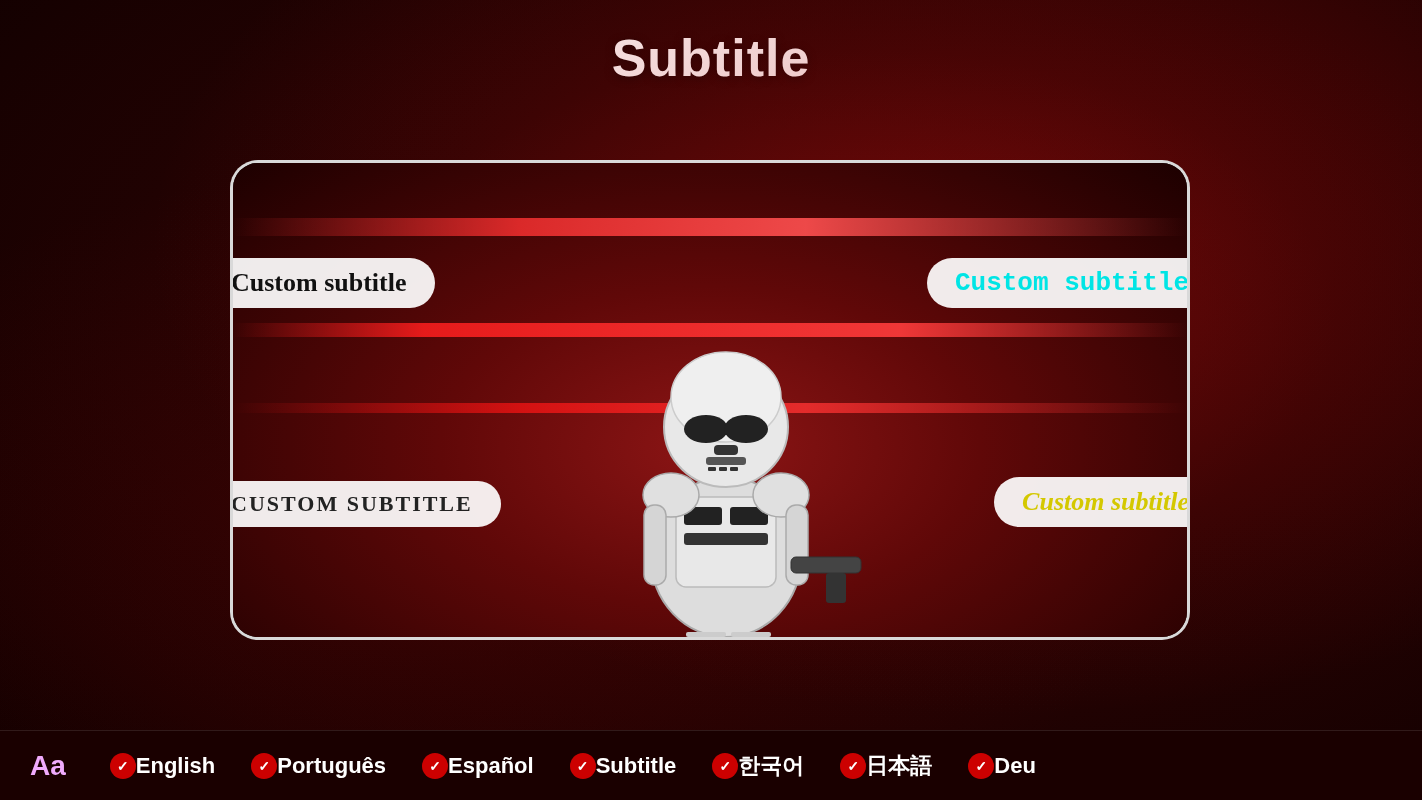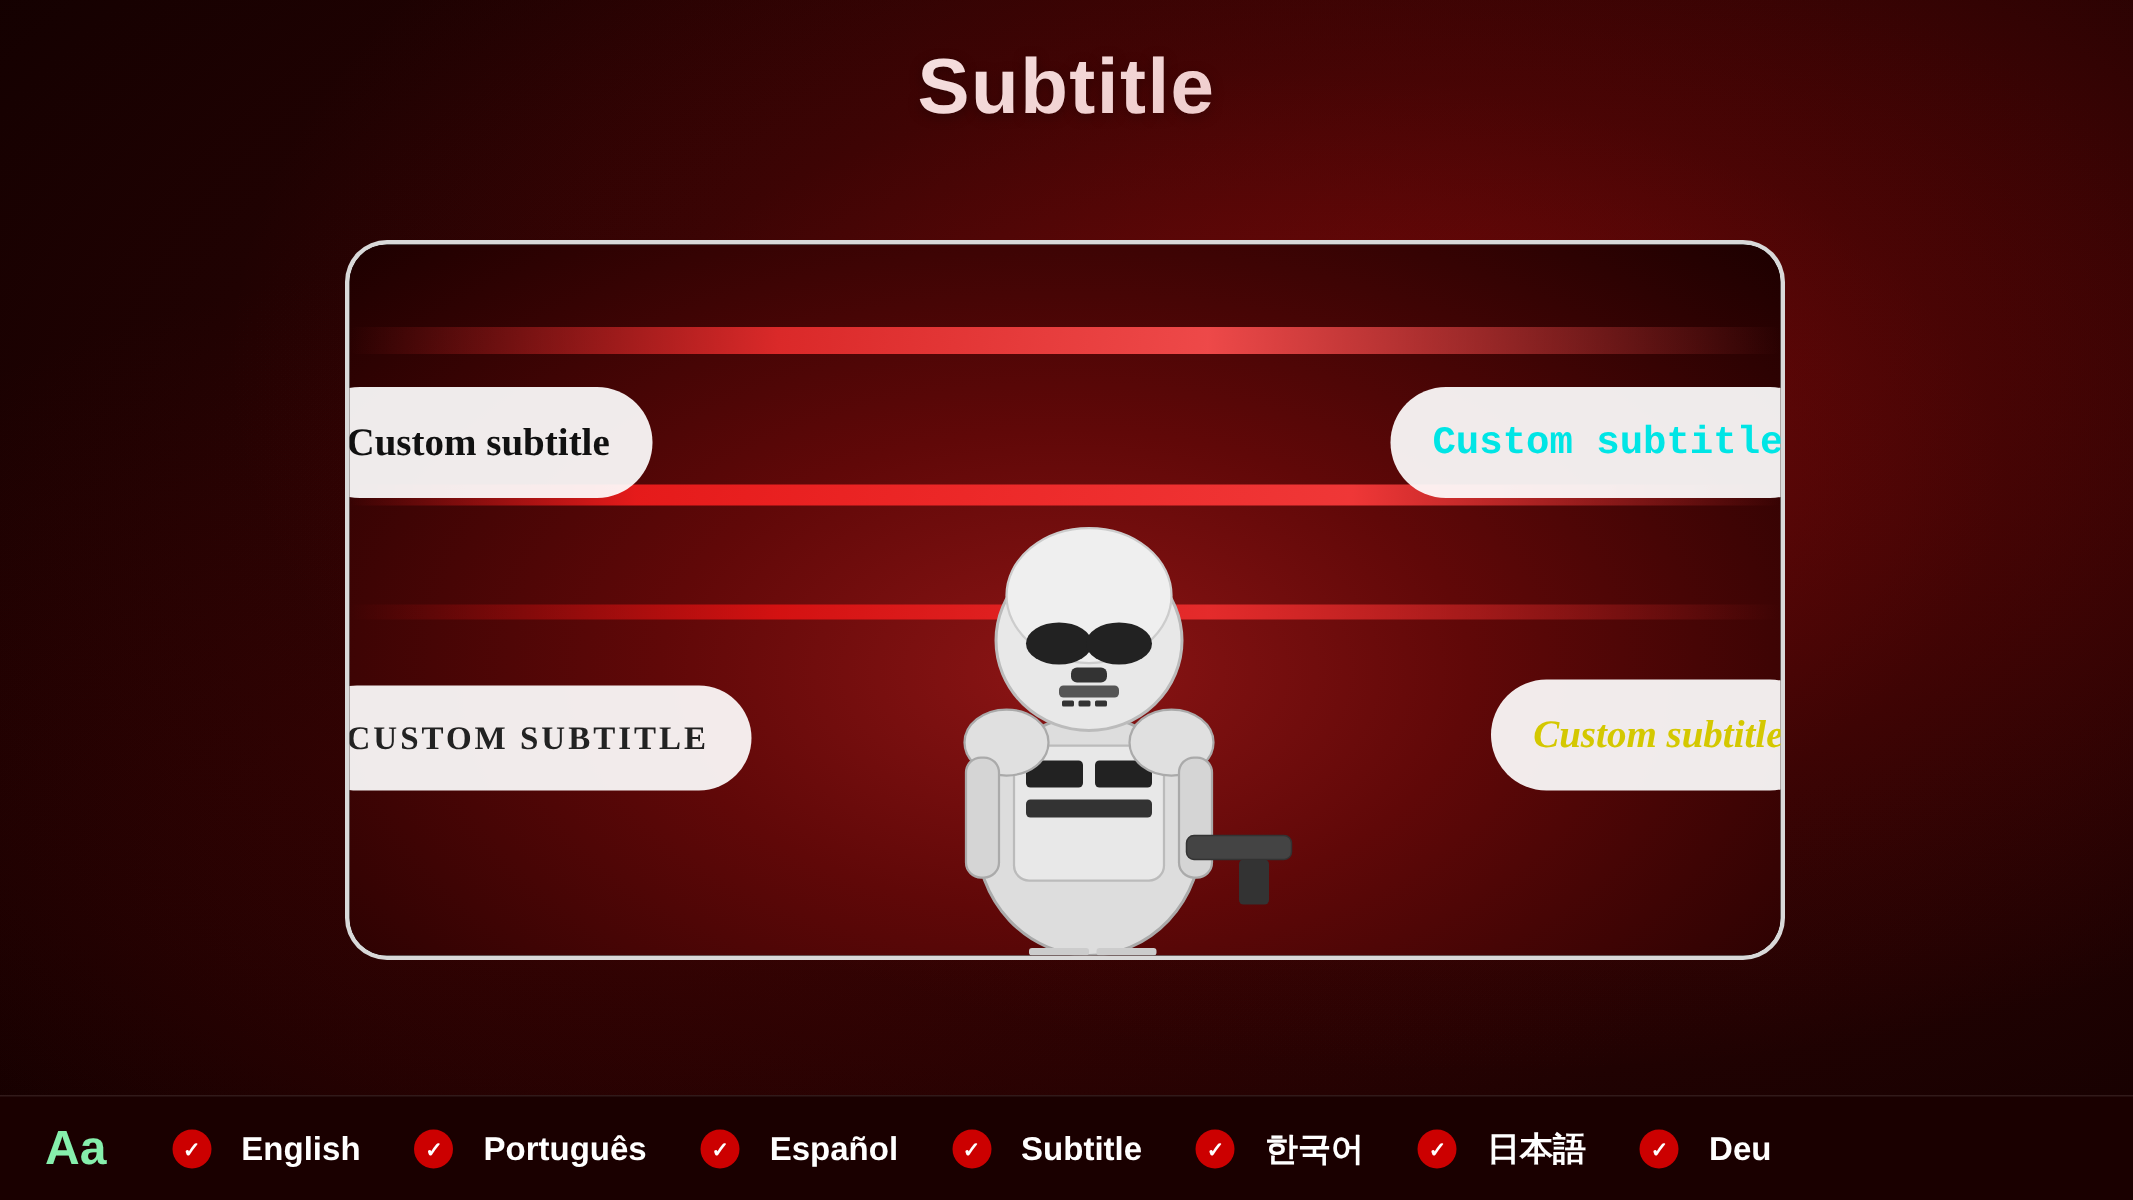--- a/index.html
+++ b/index.html
@@ -81,21 +81,21 @@
       position: absolute;
       top: 240px;
       left: 0; right: 0;
       height: 10px;
       background: linear-gradient(90deg, transparent, rgba(255,20,20,0.7) 30%, rgba(255,50,50,0.8) 60%, transparent);
     }
 
     
     .subtitle-label {
       position: absolute;
-      padding: 22px 28px;
+      padding: 10px 28px;
       border-radius: 50px;
       font-weight: 900;
       font-size: 22px;
       white-space: nowrap;
       text-align: center;
     }
 
     .sub-top-left {
       top: 95px;
       left: -30px;
@@ -149,32 +149,32 @@
       height: 70px;
       background: #1a0000;
       display: flex;
       align-items: center;
       padding: 0 20px;
       gap: 0;
       border-top: 1px solid rgba(255,255,255,0.1);
     }
 
     .lang-aa {
-      color: #86efac;
-      font-size: 32px;
+      color: #f0abfc;
+      font-size: 28px;
       font-weight: 900;
       font-family: Arial, sans-serif;
       margin-right: 16px;
       padding: 0 10px;
     }
 
     .lang-item {
       display: flex;
       align-items: center;
-      gap: 20px;
+      gap: 0;
       color: #ffffff;
       font-size: 22px;
       font-weight: 600;
       padding: 0 18px;
       white-space: nowrap;
     }
 
     .lang-item .check-icon {
       width: 26px;
       height: 26px;

